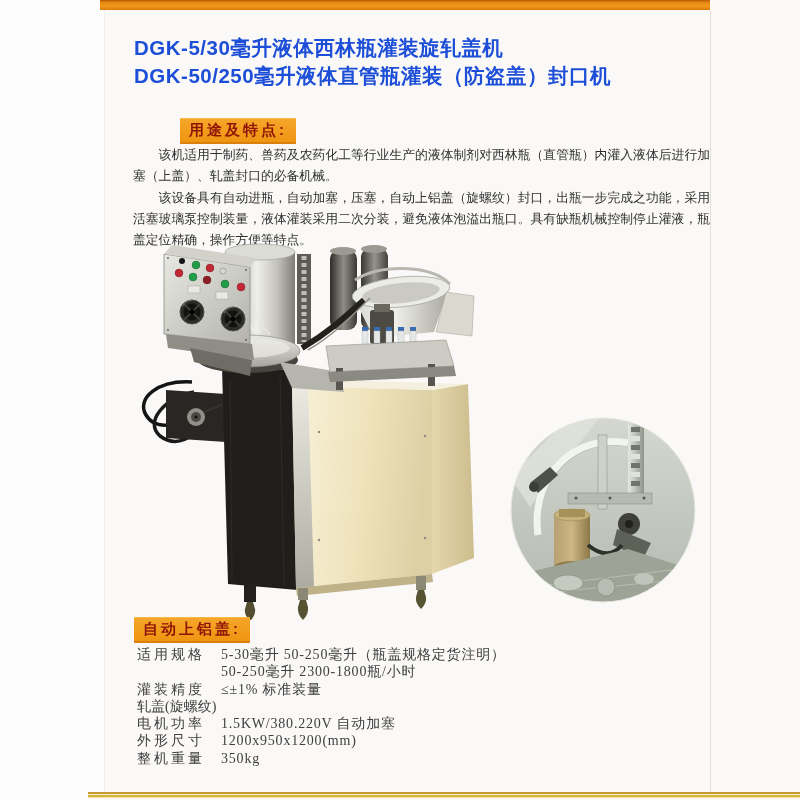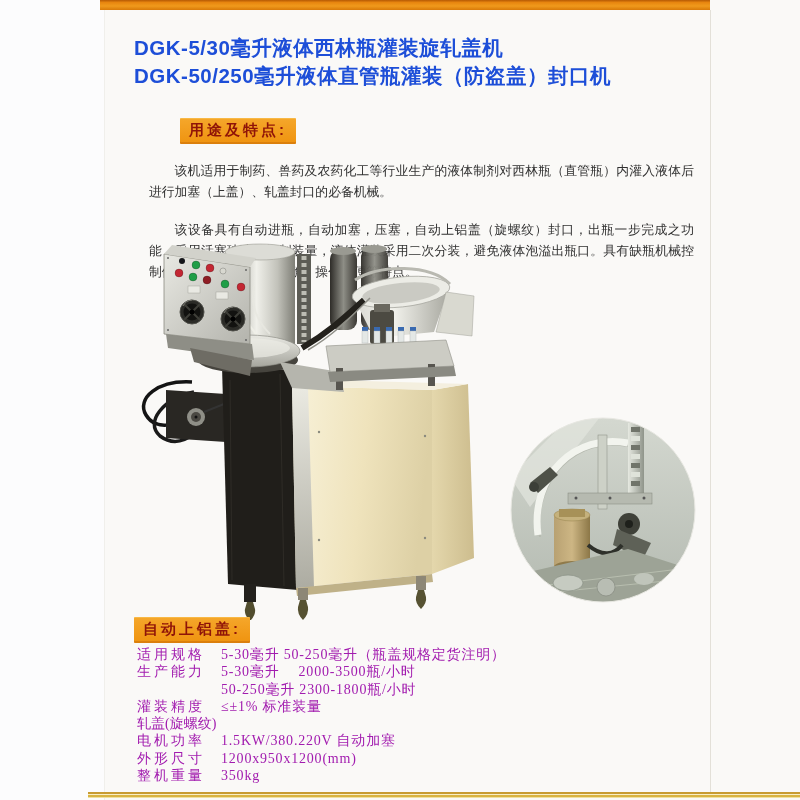--- a/index.html
+++ b/index.html
@@ -21,25 +21,25 @@
   .badge{
     font-family:"Liberation Sans", sans-serif;font-weight:bold;
     font-size:15px;letter-spacing:3px;color:#8f1408;
     background:linear-gradient(180deg,#f5a72b 0%,#ef930f 100%);
     padding:3px 9px 4px 9px;border-radius:1px;
     box-shadow:inset 0 -2px 0 rgba(150,60,0,.22), inset 0 1px 0 rgba(255,220,120,.35);}
   .badge-features{left:134px;top:118px;margin-left:46px;}
   .badge-specs{left:134px;top:617px;}
   .paragraphs{left:133px;top:145px;width:577px;color:#303030;
     font-size:12.8px;line-height:21.3px;text-align:justify;}
-  .paragraphs p{margin:16px;text-indent:2em;}
+  .paragraphs p{margin:0;text-indent:2em;}
   .figure{pointer-events:none;}
   .fig-machine{left:130px;top:240px;width:580px;height:380px;}
   .fig-inset{left:510px;top:417px;width:186px;height:186px;}
-  .specs-table{left:137px;top:646px;width:565px;color:#a21caf;font-size:14px;}
+  .specs-table{left:137px;top:646px;width:565px;color:#404040;font-size:14px;}
   .spec-row{display:grid;grid-template-columns:84px 1fr;height:17.3px;align-items:baseline;}
   .spec-label{letter-spacing:3px;white-space:pre;}
   .spec-label.long{letter-spacing:0;}
   .spec-value{letter-spacing:0.8px;white-space:pre;}
 </style>
 </head>
 <body>
 
 <div>
 
@@ -298,24 +298,20 @@
   </div>
 
   <span class="abs badge badge-specs">自动上铝盖:</span>
 
   <div class="abs specs-table">
       <div class="spec-row">
         <span class="spec-label">适用规格</span>
         <span class="spec-value">5-30毫升 50-250毫升（瓶盖规格定货注明）</span>
       </div>
       <div class="spec-row">
-        <span class="spec-label">生产能力</span>
-        <span class="spec-value">5-30毫升　 2000-3500瓶/小时</span>
-      </div>
-      <div class="spec-row">
         <span class="spec-label"></span>
         <span class="spec-value">50-250毫升 2300-1800瓶/小时</span>
       </div>
       <div class="spec-row">
         <span class="spec-label">灌装精度</span>
         <span class="spec-value">≤±1% 标准装量</span>
       </div>
       <div class="spec-row">
         <span class="spec-label long">轧盖(旋螺纹)</span>
       </div>

